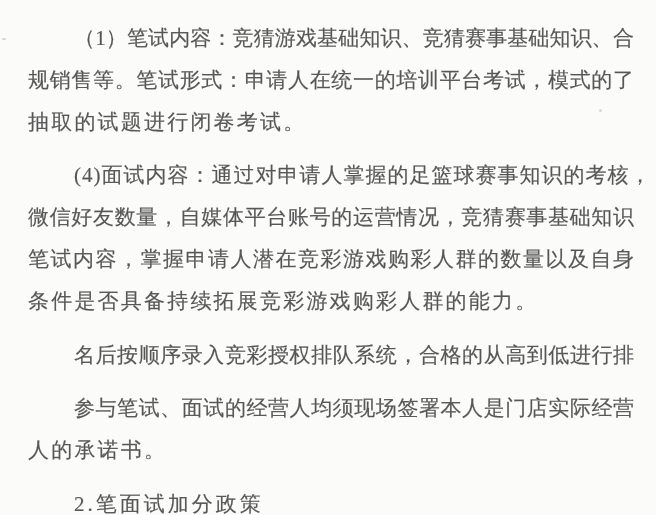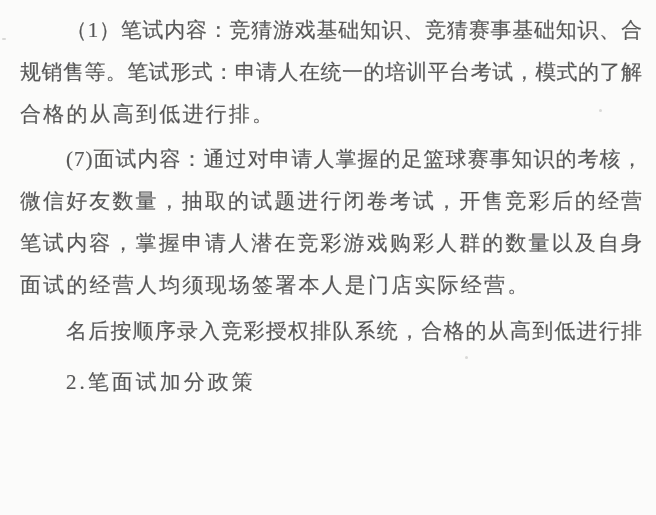--- a/index.html
+++ b/index.html
@@ -17,21 +17,21 @@
   .page {
     position: absolute;
     top: 0; left: 0;
     width: 656px;
     height: 515px;
     padding: 6px 10px 0 16px;
     box-sizing: border-box;
     color: #565656;
   }
   .para {
-    margin: 4px;
+    margin: 12px;
     padding: 0;
   }
   .line {
     font-size: 21px;
     line-height: 41.8px;
     height: 41.8px;
     white-space: nowrap;
     text-align: left;
     color: #565656;
     -webkit-text-stroke: 0.2px #6a6a6a;
@@ -60,34 +60,38 @@
   .speck-3 { left: 2px;  top: 38px;  width: 4px; height: 2px; border-radius: 1px; }
 </style>
 </head>
 <body>
 
 <div class="page">
 
   <div class="para">
     <div class="line indent justify">（1）笔试内容：竞猜游戏基础知识、竞猜赛事基础知识、合</div>
     <div class="line justify">规销售等。笔试形式：申请人在统一的培训平台考试，模式的了解</div>
-    <div class="line ls2">合格的从高到低进行排。</div>
+    <div class="line ls2">抽取的试题进行闭卷考试。</div>
   </div>
 
   <div class="para">
-    <div class="line indent ls1">(7)面试内容：通过对申请人掌握的足篮球赛事知识的考核，</div>
-    <div class="line justify">微信好友数量，抽取的试题进行闭卷考试，开售竞彩后的经营</div>
+    <div class="line indent ls1">(4)面试内容：通过对申请人掌握的足篮球赛事知识的考核，</div>
+    <div class="line justify">微信好友数量，自媒体平台账号的运营情况，竞猜赛事基础知识</div>
     <div class="line justify">笔试内容，掌握申请人潜在竞彩游戏购彩人群的数量以及自身</div>
-    <div class="line ls2">面试的经营人均须现场签署本人是门店实际经营。</div>
+    <div class="line ls2">条件是否具备持续拓展竞彩游戏购彩人群的能力。</div>
   </div>
 
   <div class="para">
     <div class="line indent justify">名后按顺序录入竞彩授权排队系统，合格的从高到低进行排</div>
   </div>
 
+  <div class="para">
+    <div class="line indent justify">参与笔试、面试的经营人均须现场签署本人是门店实际经营</div>
+    <div class="line ls2">人的承诺书。</div>
+  </div>
 
   <div class="para heading-gap">
     <div class="line indent ls3">2.笔面试加分政策</div>
   </div>
 
   <div class="speck speck-1"></div>
   <div class="speck speck-2"></div>
   <div class="speck speck-3"></div>
 
 </div>

